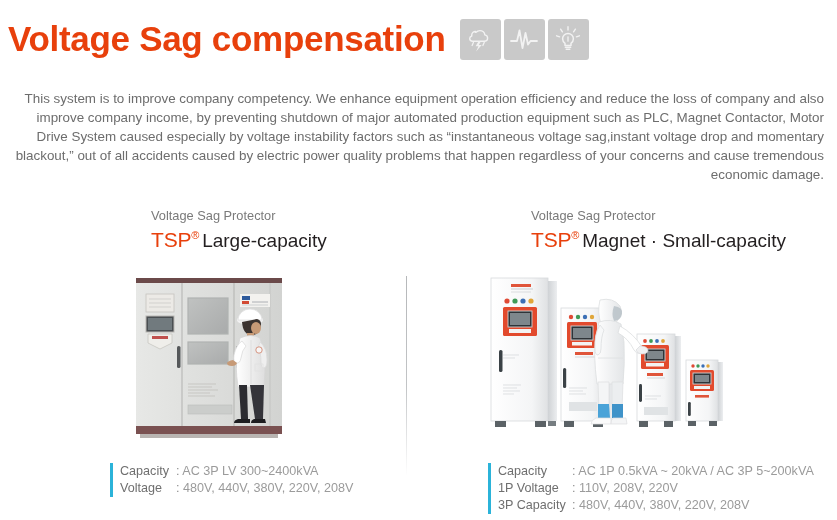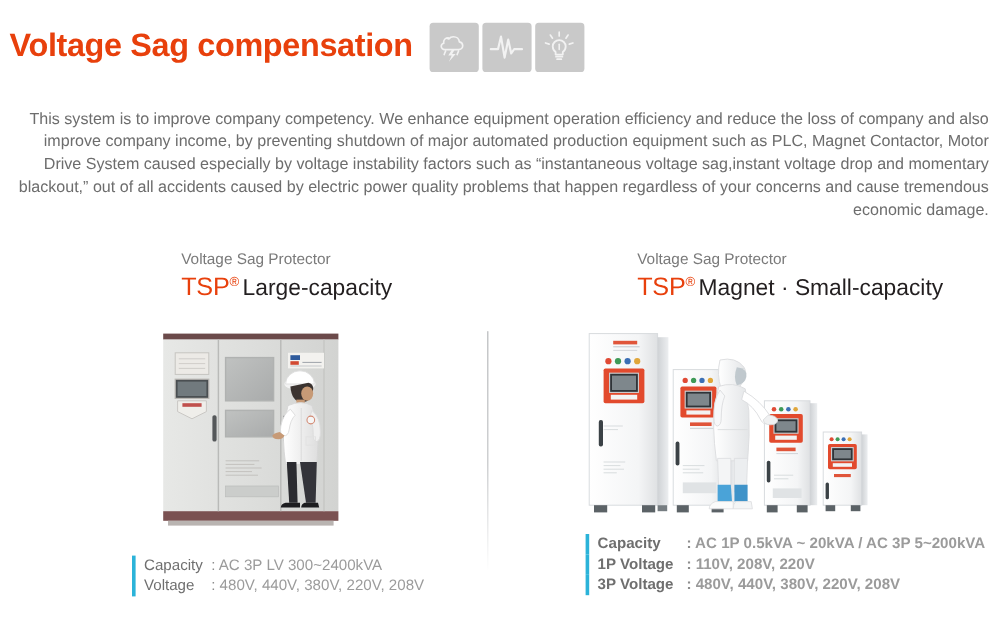--- a/index.html
+++ b/index.html
@@ -20,21 +20,21 @@
   #header {
     position: absolute;
     left: 8px;
     top: 12px;
     width: 820px;
     height: 52px;
     display: flex;
     align-items: center;
   }
   #page-title {
-    font-size: 27px;
+    font-size: 35px;
     font-weight: bold;
     color: #e8400c;
     letter-spacing: -0.3px;
     line-height: 1;
     white-space: nowrap;
   }
   #header-icons {
     display: flex;
     gap: 3px;
     margin-left: 14px;
@@ -112,21 +112,21 @@
   
   .photo {
     position: absolute;
   }
   #photo-left  { left: 130px; top: 272px; width: 200px; height: 185px; }
   #photo-right { left: 487px; top: 272px; width: 240px; height: 185px; }
 
   
   .spec-block { position: absolute; }
   #specs-left  { left: 84px; top: 463px; padding-left: 26px; }
-  #specs-right { left: 488px; top: 445px; font-weight: bold; }
+  #specs-right { left: 488px; top: 463px; }
 
   .spec-row {
     display: flex;
     align-items: stretch;
     height: 17px;
   }
   .spec-bar {
     width: 3px;
     background: #2bb3d9;
     flex: 0 0 3px;
@@ -439,15 +439,15 @@
   <div class="spec-row">
     <div class="spec-bar"></div>
     <div class="spec-text"><span class="spec-label">Capacity</span><span class="spec-sep">:</span> <span>AC 1P 0.5kVA ~ 20kVA / AC 3P 5~200kVA</span></div>
   </div>
   <div class="spec-row">
     <div class="spec-bar"></div>
     <div class="spec-text"><span class="spec-label">1P Voltage</span><span class="spec-sep">:</span> <span>110V, 208V, 220V</span></div>
   </div>
   <div class="spec-row">
     <div class="spec-bar"></div>
-    <div class="spec-text"><span class="spec-label">3P Voltage</span><span class="spec-sep">:</span> <span>480V, 440V, 380V, 220V, 208V</span></div>
+    <div class="spec-text"><span class="spec-label">3P Capacity</span><span class="spec-sep">:</span> <span>480V, 440V, 380V, 220V, 208V</span></div>
   </div>
 </div>
 
 </body></html>

